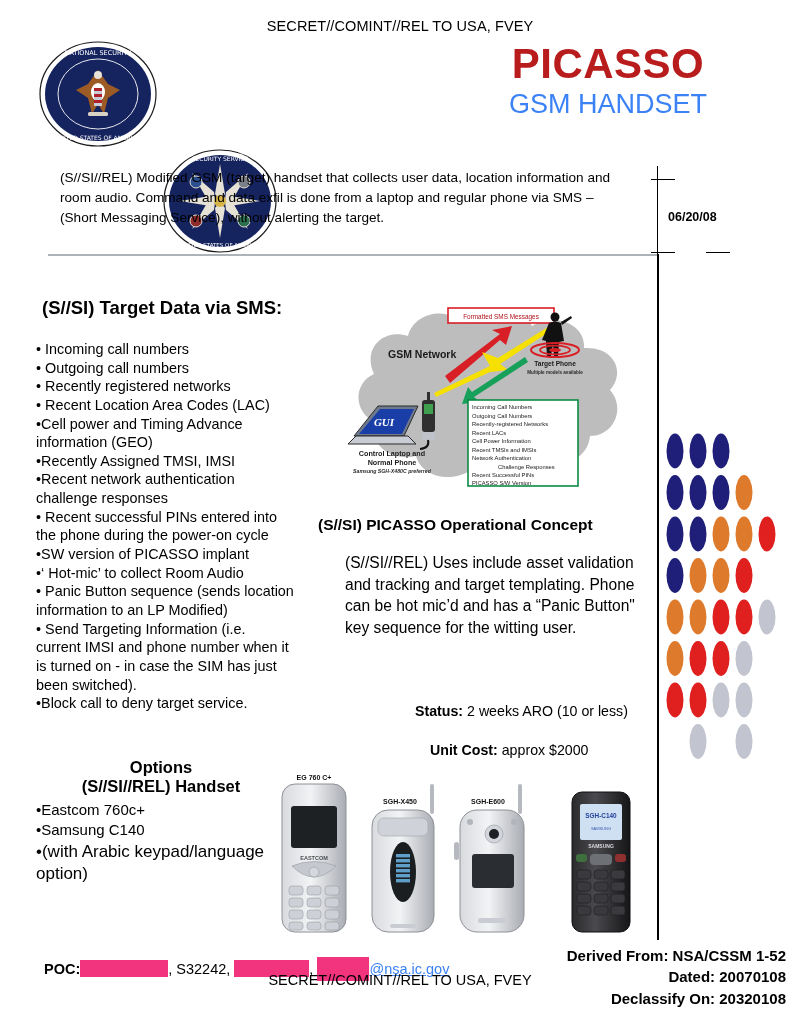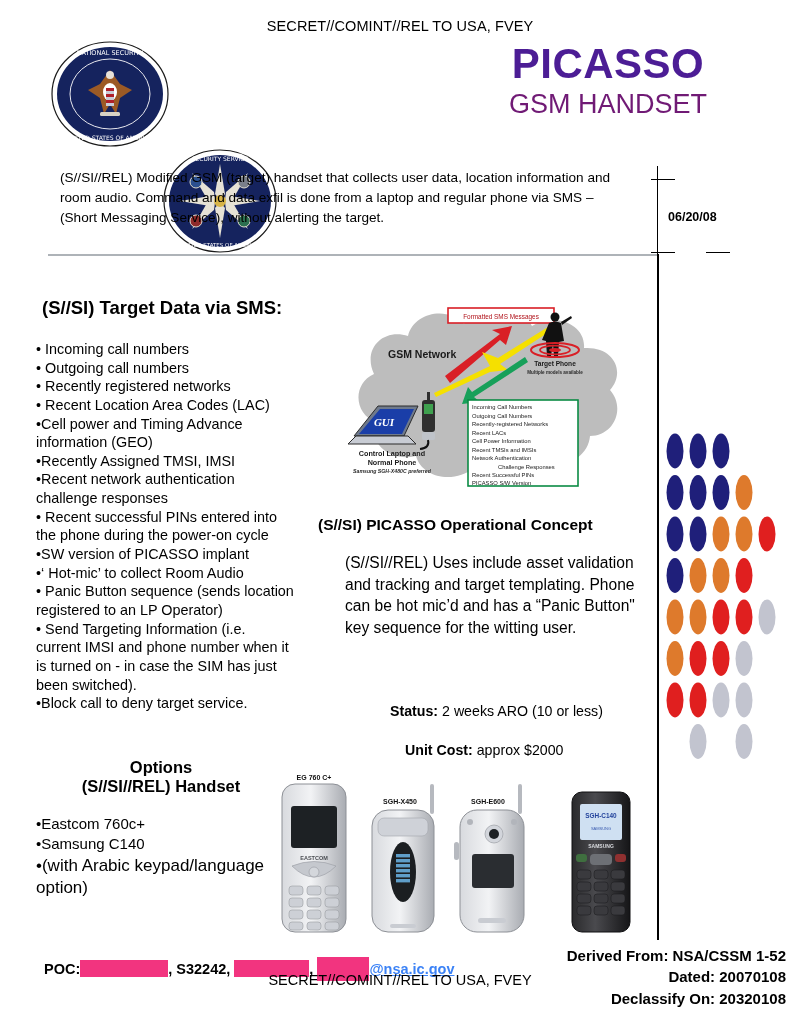--- a/index.html
+++ b/index.html
@@ -8,69 +8,69 @@
     font-family:"Liberation Sans","DejaVu Sans",sans-serif;color:#000;
   }
   .abs{position:absolute;}
 
   
   .cls-top{left:0;top:18px;width:800px;text-align:center;font-size:14.5px;letter-spacing:.1px;}
   .cls-bot{left:0;top:972px;width:800px;text-align:center;font-size:14.5px;}
 
   
   .seal{border-radius:50%/50%;position:relative;}
-  .seal-nsa{left:50px;top:40px;width:120px;height:108px;}
+  .seal-nsa{left:38px;top:40px;width:120px;height:108px;}
   .seal-css{left:162px;top:40px;width:116px;height:106px;}
   .seal svg{display:block;width:100%;height:100%;}
 
   
   .title{right:32px;top:42px;text-align:center;width:320px;}
-  .title .t1{font-size:42px;font-weight:bold;color:#4c1d95;letter-spacing:.5px;line-height:1.05;}
-  .title .t2{font-size:27px;color:#701a75;margin-top:4px;line-height:1.1;}
+  .title .t1{font-size:42px;font-weight:bold;color:#b91c1c;letter-spacing:.5px;line-height:1.05;}
+  .title .t2{font-size:27px;color:#3b82f6;margin-top:4px;line-height:1.1;}
 
   
   .intro{left:60px;top:168px;width:560px;font-size:13.6px;line-height:1.47;}
   .date{left:668px;top:210px;font-size:12.5px;font-weight:bold;}
   .vline{left:657px;top:166px;width:1px;height:92px;background:#000;}
   .tick{background:#000;height:1px;}
   .tick1{left:651px;top:179px;width:24px;}
   .tick2{left:651px;top:252px;width:24px;}
   .tick3{left:706px;top:252px;width:24px;}
   .hrule{left:48px;top:254px;width:610px;height:2px;background:#aeb3b8;}
   .vline-long{left:657px;top:254px;width:1.5px;height:686px;background:#000;}
 
   
   .h-target{left:42px;top:297px;font-size:18.5px;font-weight:bold;}
   .bullets{left:36px;top:340px;width:295px;font-size:14.4px;line-height:1.295;}
   .bullets div{margin:0;}
 
   .h-handset{left:36px;top:758px;width:250px;text-align:center;font-size:16.5px;font-weight:bold;line-height:1.18;}
-  .opts{left:36px;top:800px;width:262px;font-size:15px;line-height:1.35;margin-top:14px;}
+  .opts{left:36px;top:800px;width:262px;font-size:15px;line-height:1.35;}
   .opts .small{font-size:17px;}
 
   
   .diagram{left:322px;top:296px;width:336px;height:208px;}
   .diagram svg{display:block;}
 
   
   .h-opcon{left:318px;top:516px;font-size:15.5px;font-weight:bold;}
   .opcon-body{left:345px;top:552px;width:290px;font-size:15.6px;line-height:1.39;}
   .status{left:390px;top:703px;font-size:14.2px;}
   .unitcost{left:405px;top:742px;font-size:14.2px;}
-  .status b,.unitcost b{font-weight:bold;}
+  .status b,.unitcost b{font-weight:bold;margin-left:25px;}
 
   
   .phones{left:272px;top:768px;width:380px;height:168px;}
 
   
   .deco{left:664px;top:432px;width:130px;height:334px;}
 
   
   .poc{left:44px;top:957px;font-size:14.5px;font-weight:bold;}
-  .poc .norm{font-weight:bold;}
+  .poc .norm{font-weight:normal;}
   .redact{display:inline-block;background:#f2347f;vertical-align:-3px;}
   .r1{width:88px;height:17px;}
   .r2{width:75px;height:17px;}
   .r3{width:52px;height:24px;vertical-align:-7px;}
   .email{color:#3b82f6;text-decoration:underline;}
   .derived{right:14px;top:945px;text-align:right;font-size:15px;font-weight:bold;line-height:1.42;}
 </style>
 </head>
 <body>
 
@@ -139,21 +139,21 @@
   <div>•Cell power and Timing Advance</div>
   <div>information (GEO)</div>
   <div>•Recently Assigned TMSI, IMSI</div>
   <div>•Recent network authentication</div>
   <div>challenge responses</div>
   <div>•  Recent successful PINs entered into</div>
   <div>the phone during the power-on cycle</div>
   <div>•SW version of PICASSO implant</div>
   <div>•‘ Hot-mic’ to collect Room Audio</div>
   <div>•  Panic Button sequence (sends location</div>
-  <div>registered to an LP Operator)</div>
+  <div>information to an LP Modified)</div>
   <div>•  Send Targeting Information (i.e.</div>
   <div>current IMSI and phone number when it</div>
   <div>is turned on - in case the SIM has just</div>
   <div>been switched).</div>
   <div>•Block call to deny target service.</div>
 </div>
 
 <div class="abs diagram">
 <svg viewBox="0 0 336 208" width="336" height="208">
   <g>

